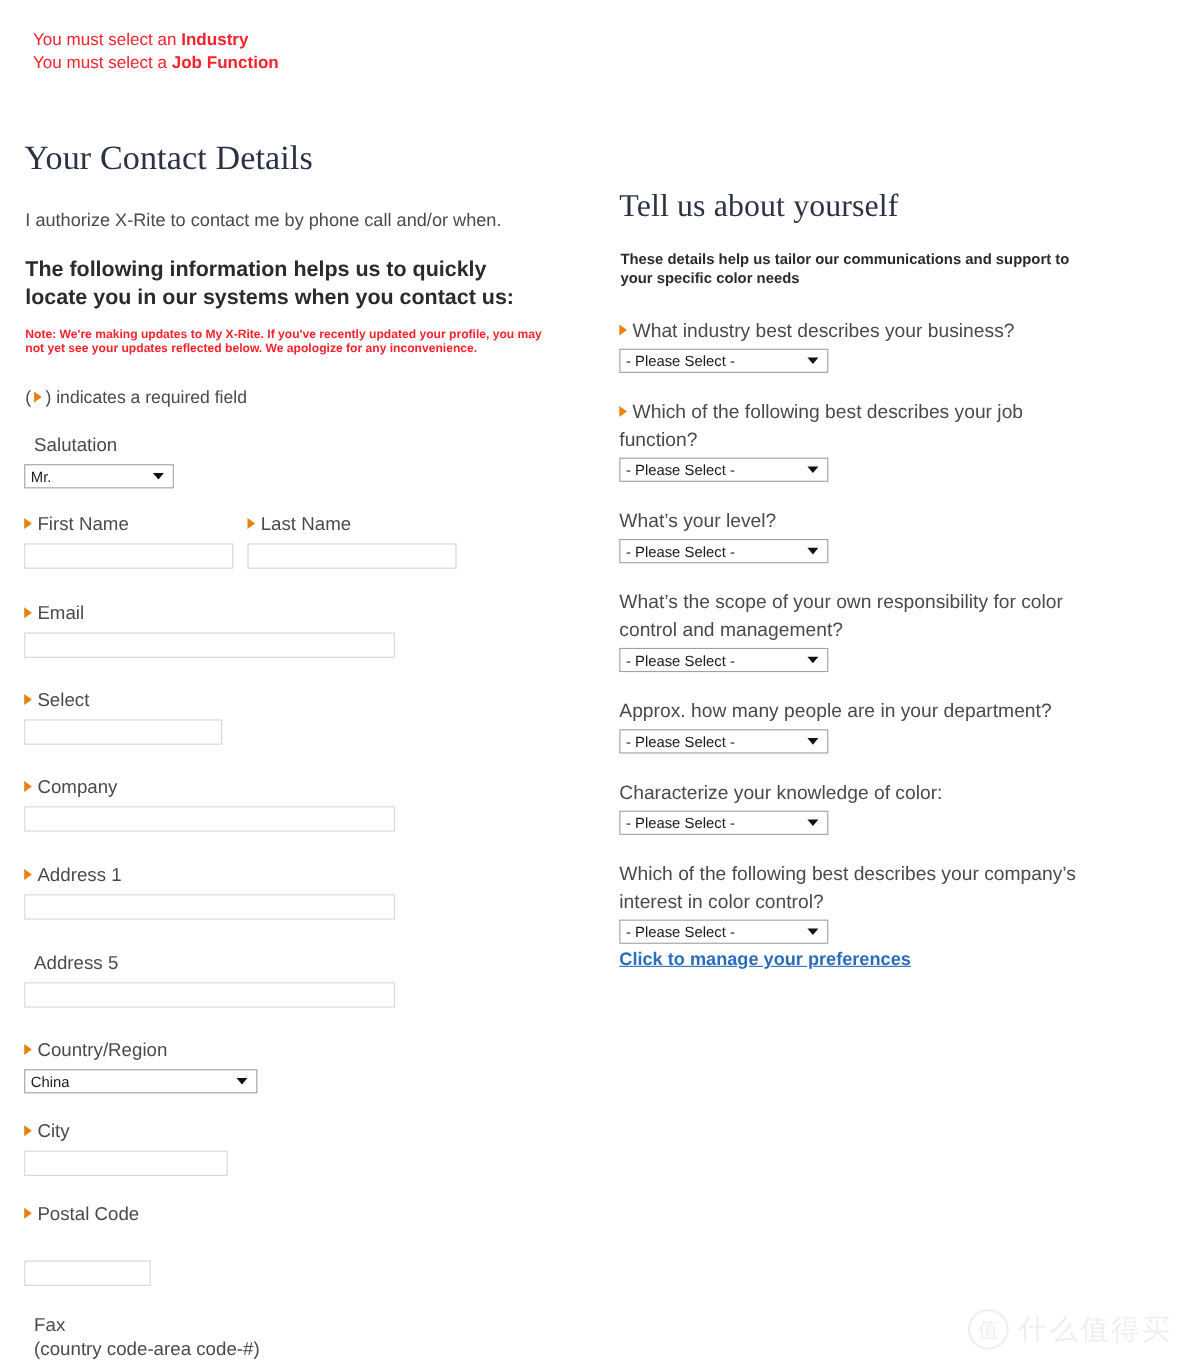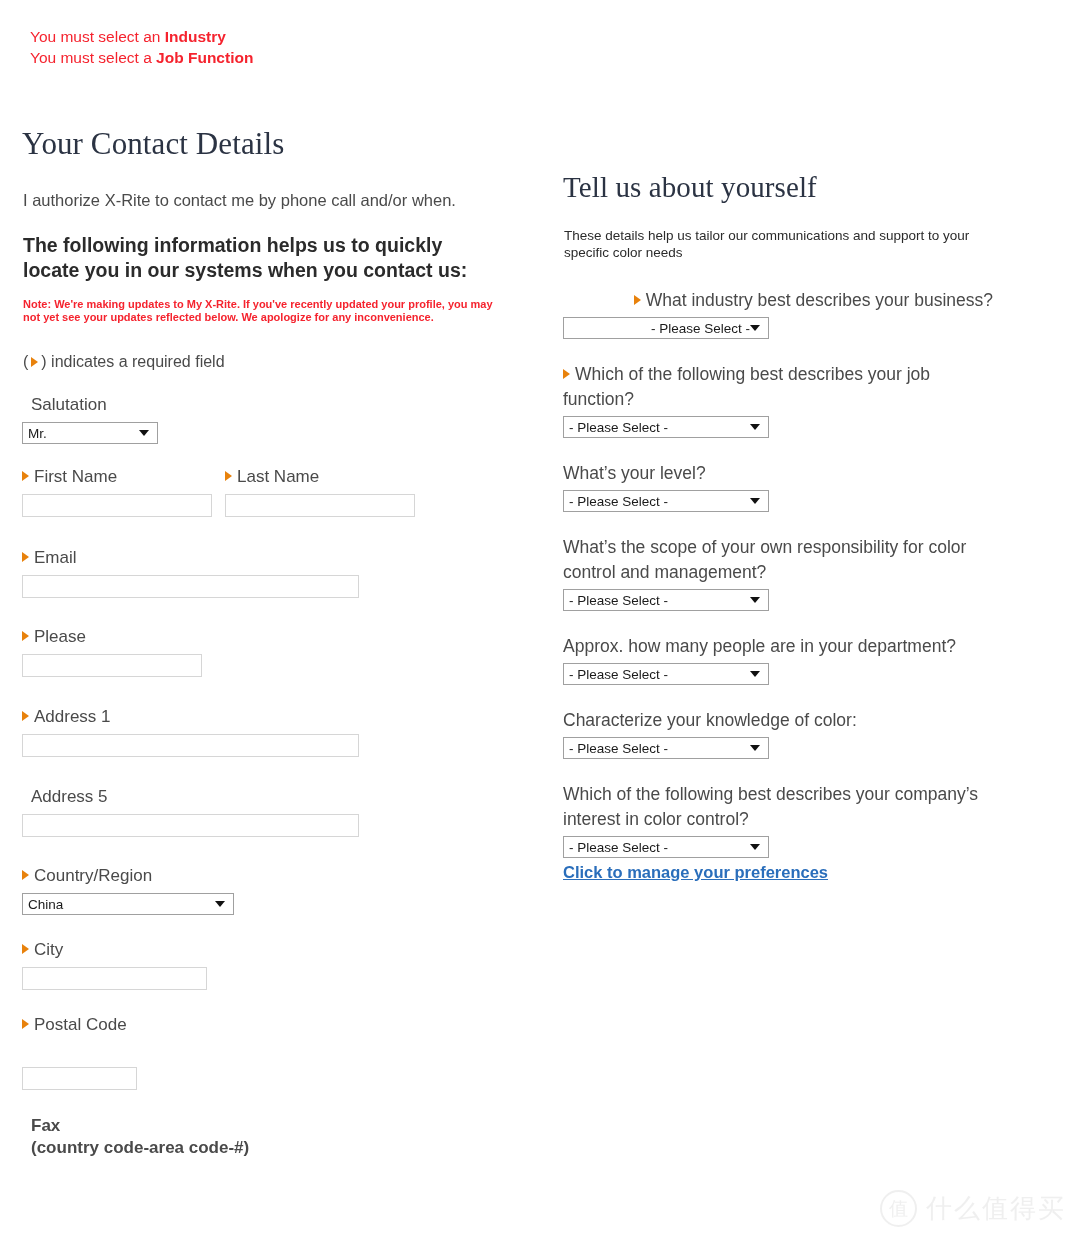--- a/index.html
+++ b/index.html
@@ -110,21 +110,21 @@
   .field { margin-top: 22px; }
   .flabel {
     font-size: 17px;
     line-height: 21px;
     color: #4a4a4a;
     display: block;
     margin-bottom: 7px;
     white-space: nowrap;
   }
   .flabel.noreq { padding-left: 9px; }
-  .flabel.two-line { white-space: normal; line-height: 22px; font-weight: bold; }
+  .flabel.two-line { white-space: normal; line-height: 22px; }
 
   input.txt {
     box-sizing: border-box;
     height: 23px;
     border: 1px solid #d6d6d6;
     background: #fff;
     font-family: "Liberation Sans", sans-serif;
     font-size: 14px;
     color: #333;
     padding: 1px 4px;
@@ -161,33 +161,33 @@
   .sel .caret {
     width: 0; height: 0;
     border-left: 5px solid transparent;
     border-right: 5px solid transparent;
     border-top: 6px solid #111;
     margin-right: 8px;
     flex: none;
   }
   .sel-salutation { width: 136px; }
   .sel-country { width: 212px; }
-  .sel-q { width: 206px; }
+  .sel-q { width: 190px; }
 
   
   .rsub {
     margin: 23px 0 0 1px;
     font-size: 13.5px;
     line-height: 17px;
-    font-weight: normal;
+    font-weight: bold;
     color: #2b2b2b;
     max-width: 440px;
   }
   .q { margin-top: 23px; }
-  .q.first { margin-top: 27px; text-align: right; }
+  .q.first { margin-top: 27px; }
   .qlabel {
     font-size: 17.5px;
     line-height: 25px;
     color: #4a4a4a;
     margin-bottom: 4px;
     max-width: 430px;
   }
   .qlabel.noreq { padding-left: 0; }
 
   .informed-head {
@@ -281,24 +281,28 @@
       <input class="txt w-190" type="text" value="" style="">
     </div>
   </div>
 
   <div class="field" style="margin-top:30px;">
     <span class="flabel"><span class="req"></span><span>Email</span></span>
     <input class="txt w-337" type="text" value="" style="">
   </div>
 
   <div class="field" style="margin-top:28px;">
-    <span class="flabel"><span class="req"></span><span>Please</span></span>
+    <span class="flabel"><span class="req"></span><span>Select</span></span>
     <input class="txt w-180" type="text" value="" style="">
   </div>
 
+  <div class="field" style="margin-top:28px;">
+    <span class="flabel"><span class="req"></span><span>Company</span></span>
+    <input class="txt w-337" type="text" value="" style="">
+  </div>
 
   <div class="field" style="margin-top:29px;">
     <span class="flabel"><span class="req"></span><span>Address 1</span></span>
     <input class="txt w-337" type="text" value="" style="">
   </div>
 
   <div class="field" style="margin-top:29px;">
     <span class="flabel noreq">Address 5</span>
     <input class="txt w-337" type="text" value="" style="">
   </div>

